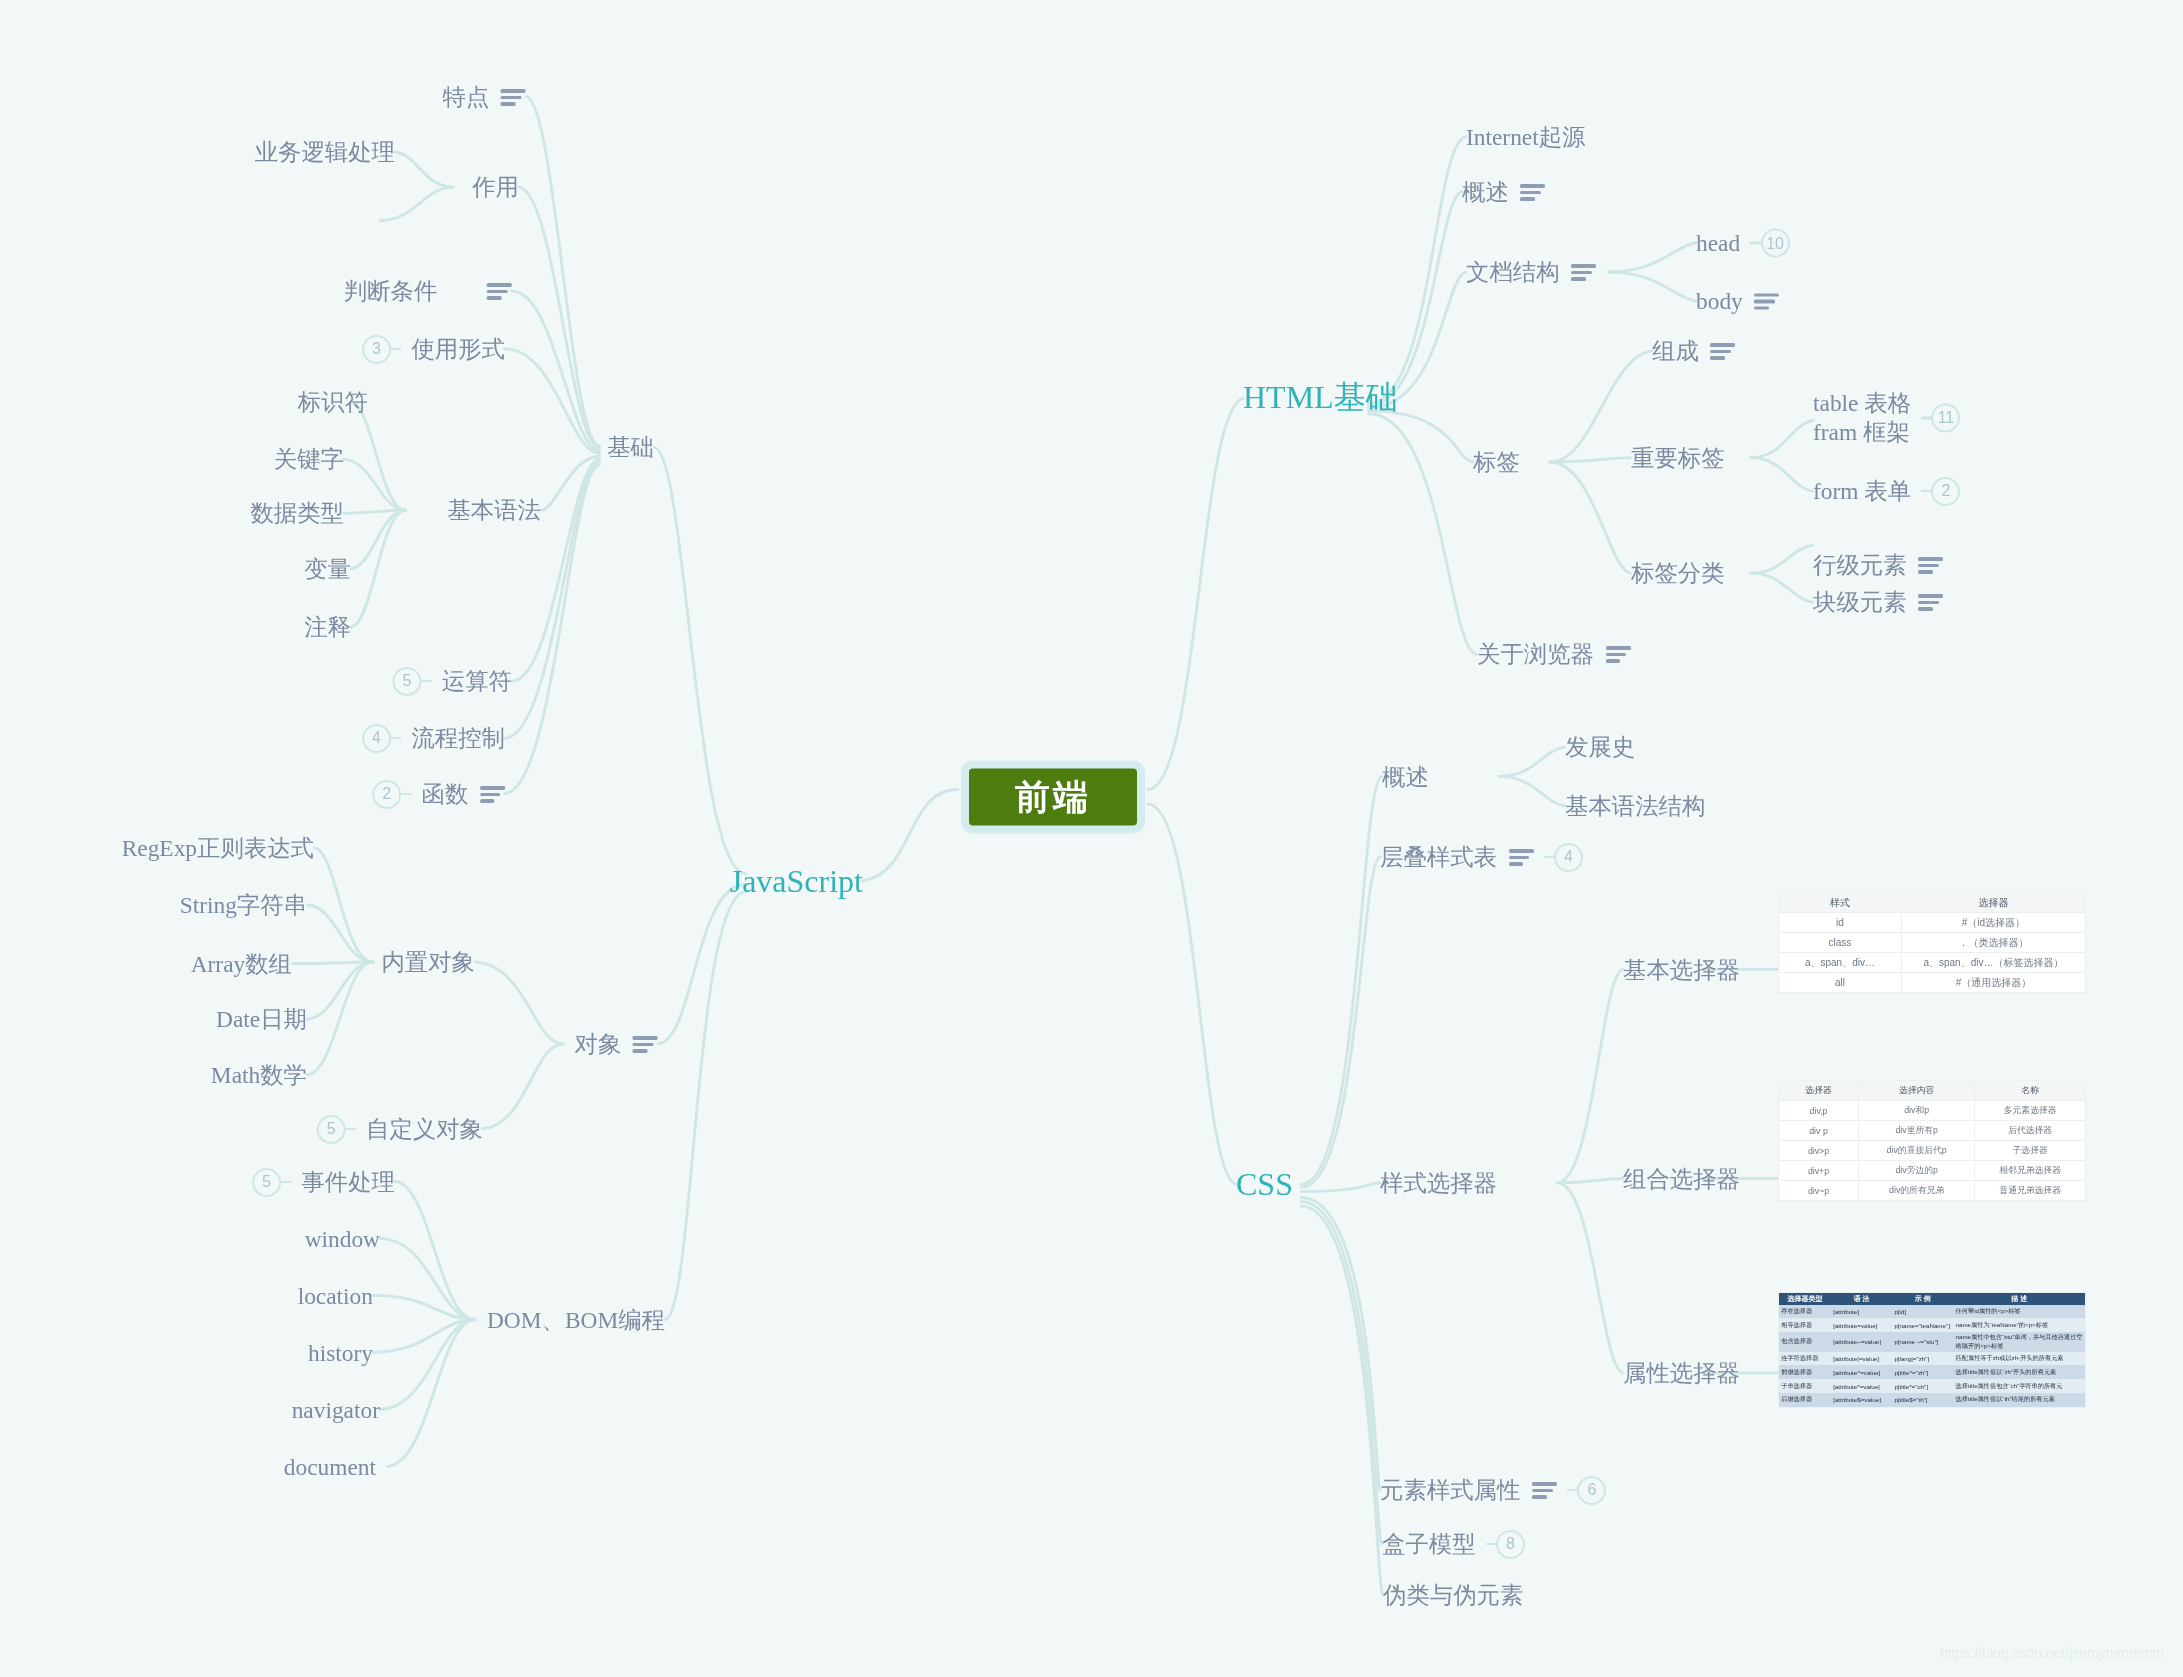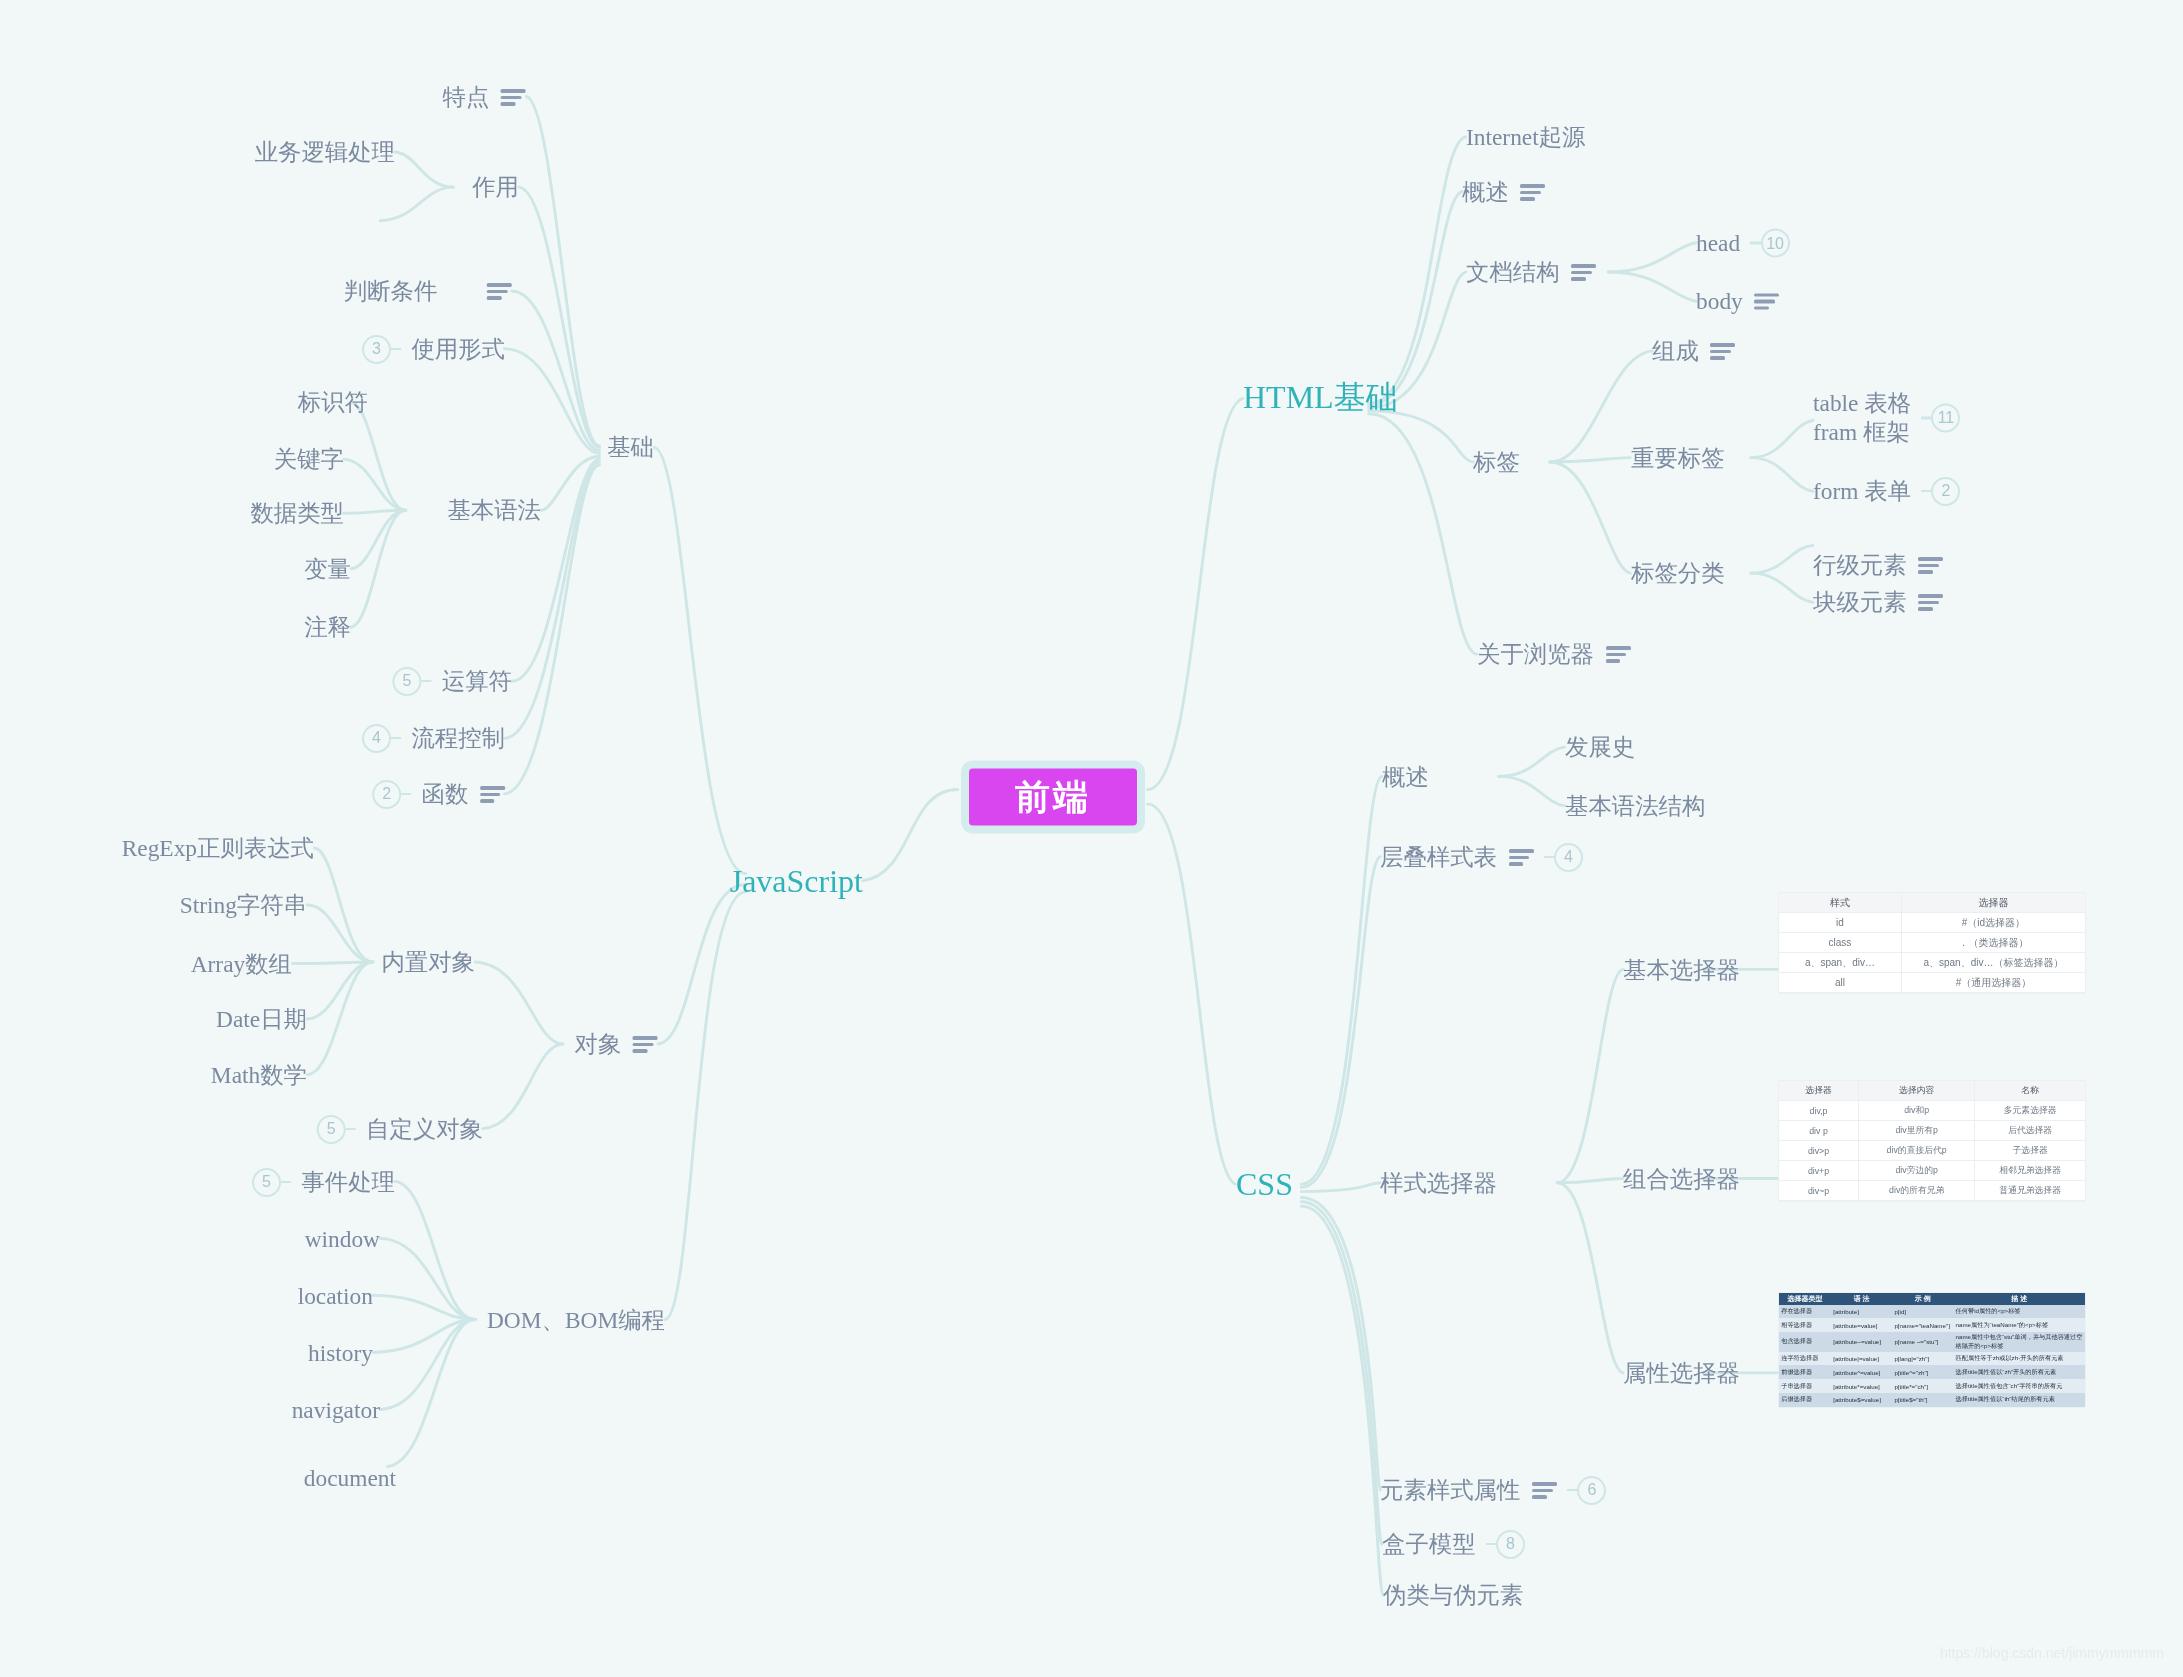--- a/index.html
+++ b/index.html
@@ -26,21 +26,21 @@
   .node.lf{transform:translate(-100%,-50%);} 
 
   .serif{font-family:"Liberation Serif","DejaVu Serif",serif;}
   .s-mid{font-size:23.4px;}
   .s-branch{font-size:32px;color:#2fb3b8;font-family:"Liberation Serif","DejaVu Serif",serif;}
 
   
   .root{
     position:absolute;
     width:184px;height:73px;
-    background:#d946ef;
+    background:#4d7c0f;
     border:8.8px solid #d4ecee;
     border-radius:11.7px;
     display:flex;align-items:center;justify-content:center;
     color:#ffffff;font-size:35px;font-weight:bold;
     letter-spacing:2.9px;
     box-sizing:border-box;
     transform:translate(-50%,-50%);
   }
 
   
@@ -451,21 +451,21 @@
   </div>
   <div class="node lf s-mid serif" style="left:373px;top:1296px;">
     <span class="txt">location</span>
   </div>
   <div class="node lf s-mid serif" style="left:373px;top:1353px;">
     <span class="txt">history</span>
   </div>
   <div class="node lf s-mid serif" style="left:380px;top:1410px;">
     <span class="txt">navigator</span>
   </div>
-  <div class="node lf s-mid serif" style="left:396px;top:1467px;margin-top:11px;">
+  <div class="node lf s-mid serif" style="left:376px;top:1467px;">
     <span class="txt">document</span>
   </div>
 
   <div class="node rt s-mid" style="left:1382px;top:777px;">
     <span class="txt">概述</span>
   </div>
 
   <div class="node rt s-mid" style="left:1565px;top:747px;">
     <span class="txt">发展史</span>
   </div>

